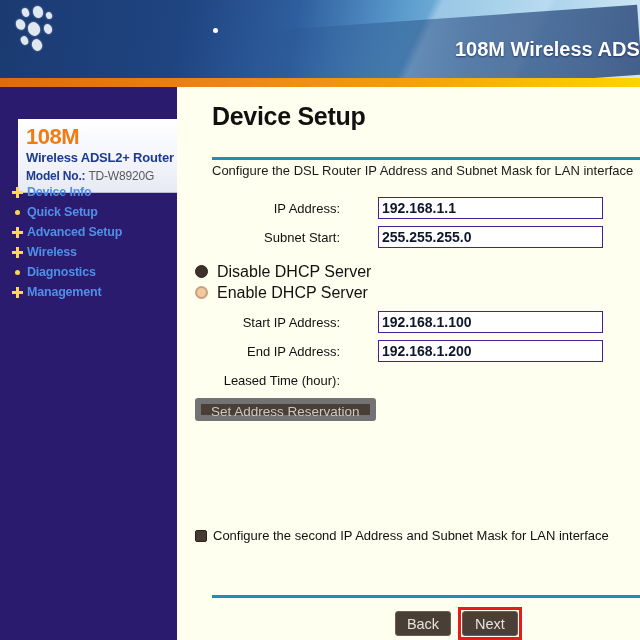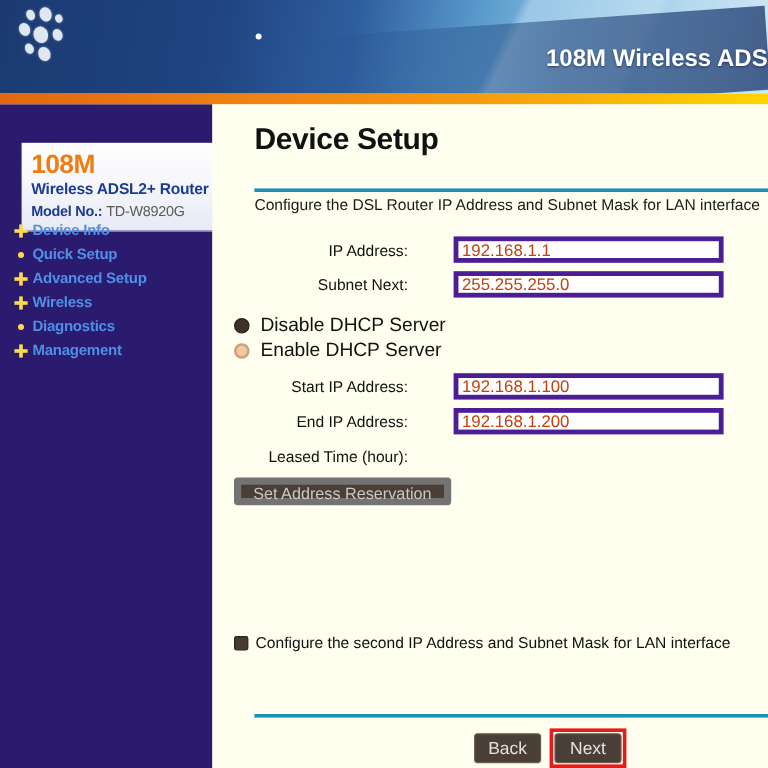--- a/index.html
+++ b/index.html
@@ -152,25 +152,26 @@
   .frow { position: relative; height: 29px; }
   .flabel {
     position: absolute; left: 0; top: 4px;
     width: 163px; text-align: right;
     font-size: 13px; font-weight: normal; color: #111;
     white-space: nowrap;
   }
   .finput {
     position: absolute; left: 201px; top: 0;
     width: 225px; height: 22px;
-    background: #ffffff; border: 4px solid #4c1d95;
+    background: #ffffff; border: 1px solid #4c1d95;
     font-family: "Liberation Sans", sans-serif;
-    font-size: 14px; color: #c2410c;
+    font-size: 14px; color: #0f172a;
     padding: 0 3px;
     outline: none;
+    font-weight: bold;
   }
 
   .radio-row {
     position: relative; height: 21px;
     padding-left: 40px; display: flex; align-items: center;
     cursor: pointer;
   }
   .radio {
     position: absolute; left: 18px; top: 4px;
     width: 13px; height: 13px; border-radius: 50%;
@@ -304,21 +305,21 @@
     <div class="intro">Configure the DSL Router IP Address and Subnet Mask for LAN interface</div>
 
     <div class="form">
 
       <div class="frow">
         <div class="flabel">IP Address:</div>
         <input class="finput" type="text" value="192.168.1.1" style="">
       </div>
 
       <div class="frow">
-        <div class="flabel">Subnet Next:</div>
+        <div class="flabel">Subnet Start:</div>
         <input class="finput" type="text" value="255.255.255.0" style="">
       </div>
 
       <div style="height:6px"></div>
 
       <div class="radio-row">
         <span class="radio sel"></span>
         <span class="radio-label">Disable DHCP Server</span>
       </div>
 

